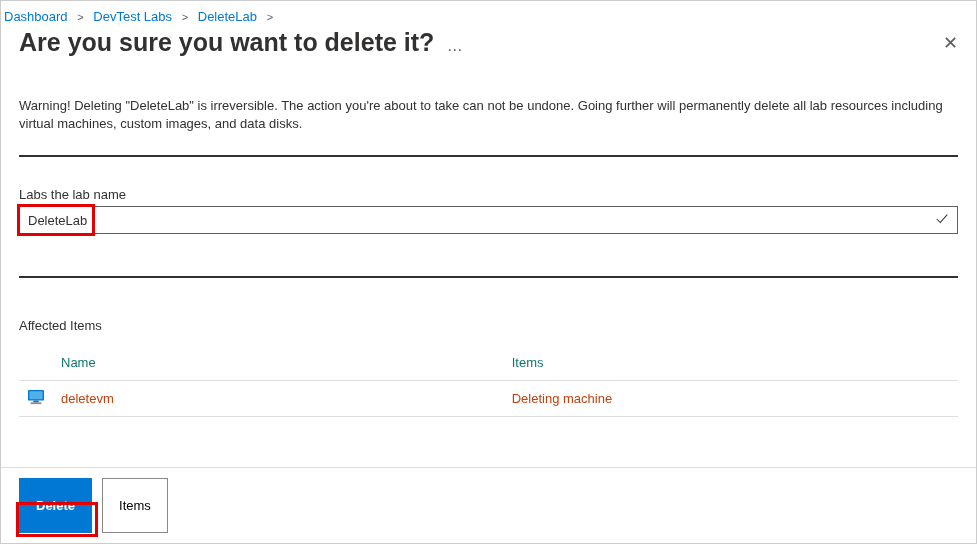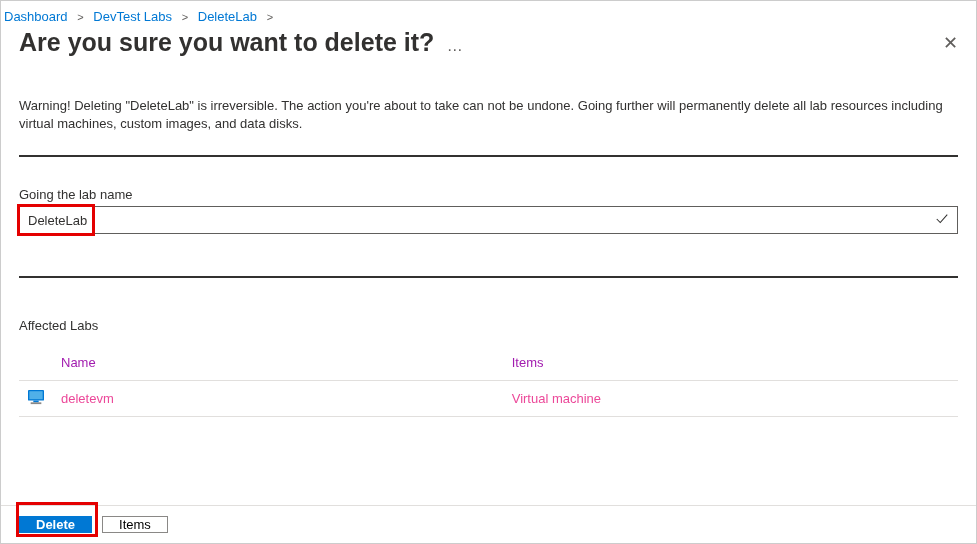--- a/index.html
+++ b/index.html
@@ -112,28 +112,28 @@
       margin-bottom: 14px;
     }
     .affected-table {
       width: 100%;
       border-collapse: collapse;
       font-size: 13px;
     }
     .affected-table th {
       text-align: left;
       font-weight: 400;
-      color: #a21caf;
+      color: #0f766e;
       padding: 8px 8px 10px 8px;
       border-bottom: 1px solid #e1dfdd;
     }
     .affected-table td {
       padding: 8px;
       border-bottom: 1px solid #e1dfdd;
-      color: #ec4899;
+      color: #c2410c;
     }
     .icon-cell {
       width: 28px;
     }
     .vm-icon {
       width: 18px;
       height: 16px;
     }
     .name-col {
       width: 48%;
@@ -144,21 +144,21 @@
       left: 0;
       right: 0;
       border-top: 1px solid #e1dfdd;
       padding: 10px 18px;
       display: flex;
       gap: 10px;
     }
     .btn {
       font-family: inherit;
       font-size: 13px;
-      padding: 0 16px;
+      padding: 19px 16px;
       cursor: pointer;
       border: 1px solid #8a8886;
       background: #fff;
     }
     .btn-primary {
       background: #0078d4;
       color: #fff;
       border: 1px solid #0078d4;
       font-weight: 600;
     }
@@ -192,56 +192,56 @@
     <span class="page-title">Are you sure you want to delete it?</span>
     <span class="title-more">…</span>
   </div>
   <span class="close-icon">✕</span>
 </div>
 
 <div class="content">
   <p class="warning-text">Warning! Deleting "DeleteLab" is irreversible. The action you're about to take can not be undone. Going further will permanently delete all lab resources including virtual machines, custom images, and data disks.</p>
   <hr class="hr-line">
 
-  <div class="field-label">Going the lab name</div>
+  <div class="field-label">Labs the lab name</div>
   <div class="input-row">
     <input type="text" value="DeleteLab" style="">
     <span class="check-icon">
       <svg width="14" height="14" viewBox="0 0 16 16">
           <path fill="none" stroke="#323130" stroke-width="1.2" d="M2 8 L6 12 L14 3"></path>
         </svg>
     </span>
     <div class="highlight-input-value"></div>
   </div>
 
   <div class="spacer-block"></div>
   <hr class="hr-line">
 
-  <div class="section-title">Affected Labs</div>
+  <div class="section-title">Affected Items</div>
 
   <table class="affected-table">
     <thead>
       <tr>
         <th class="icon-cell"></th>
         <th class="name-col">Name</th>
         <th>Items</th>
       </tr>
     </thead>
     <tbody>
       <tr>
         <td class="icon-cell">
           <svg class="vm-icon" viewBox="0 0 20 18">
             <rect x="1" y="1" width="18" height="12" rx="1" fill="#0078d4"></rect>
             <rect x="2.5" y="2.5" width="15" height="9" fill="#50b0e8"></rect>
             <rect x="7" y="13" width="6" height="2" fill="#0078d4"></rect>
             <rect x="4" y="15" width="12" height="2" fill="#888"></rect>
           </svg>
         </td>
         <td>deletevm</td>
-        <td>Virtual machine</td>
+        <td>Deleting machine</td>
       </tr>
     </tbody>
   </table>
 </div>
 
 <div class="footer">
   <button class="btn btn-primary">Delete</button>
   <button class="btn">Items</button>
   <div class="highlight-delete"></div>
 </div>

